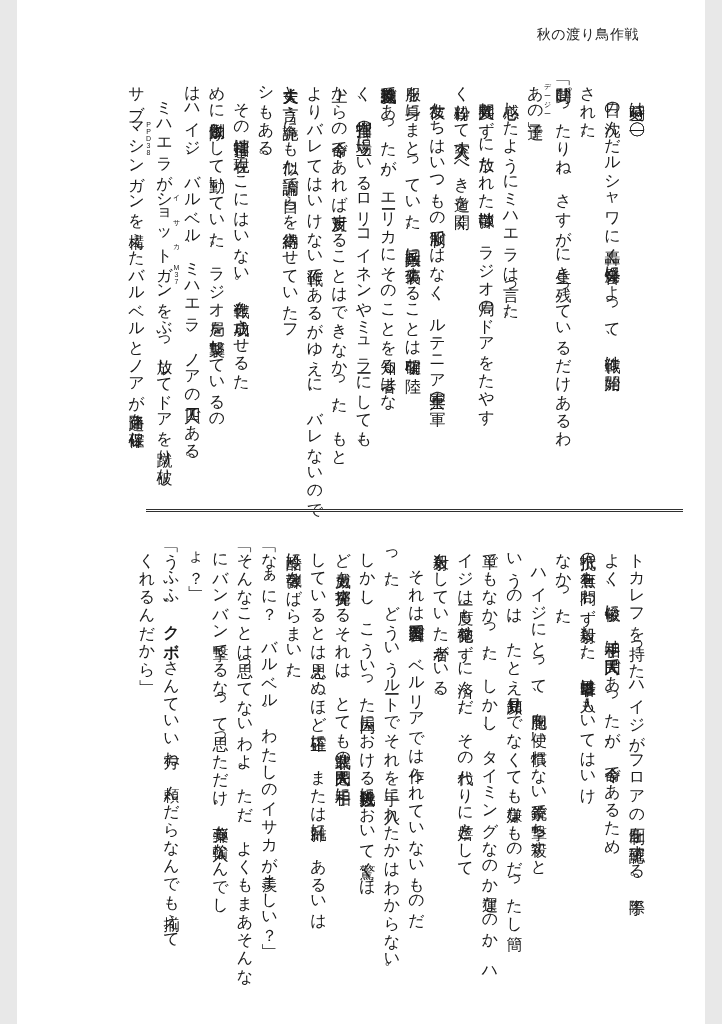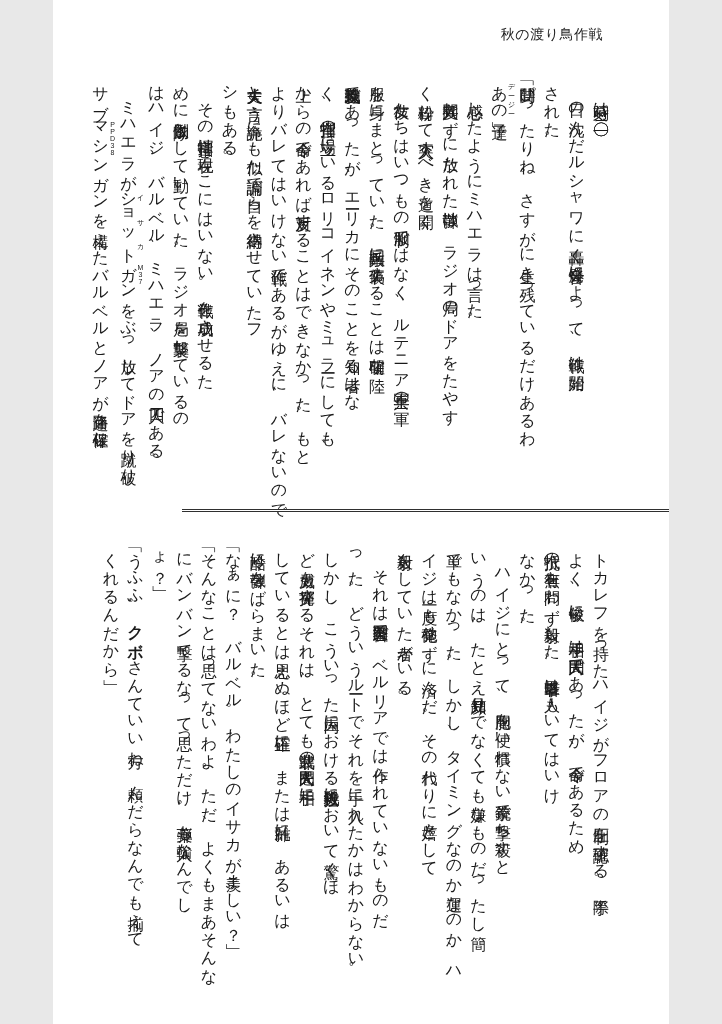--- a/index.html
+++ b/index.html
@@ -1,18 +1,18 @@
 <!DOCTYPE html>
 <html lang="ja"><head>
 <meta charset="utf-8">
 <style>
   html,body { margin:0; padding:0; background:#e8e8e8; }
   .page {
     position:relative;
-    width:616px; height:1024px;
+    width:688px; height:1024px;
     margin:0 auto;
     background:#ffffff;
     color:#1a1a1a;
     font-family:"Liberation Serif","DejaVu Serif",serif;
     overflow:hidden;
   }
   .header {
     position:absolute;
     top:26px; right:66px;
     font-size:14px;

